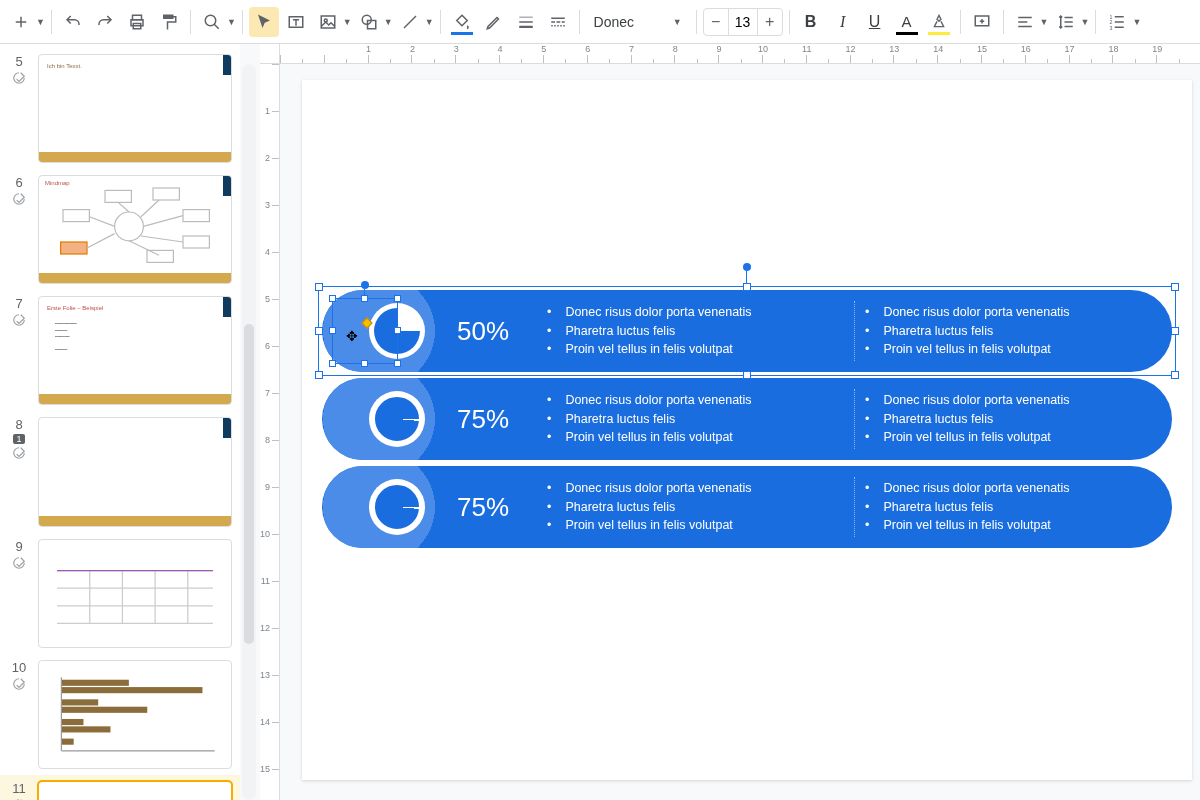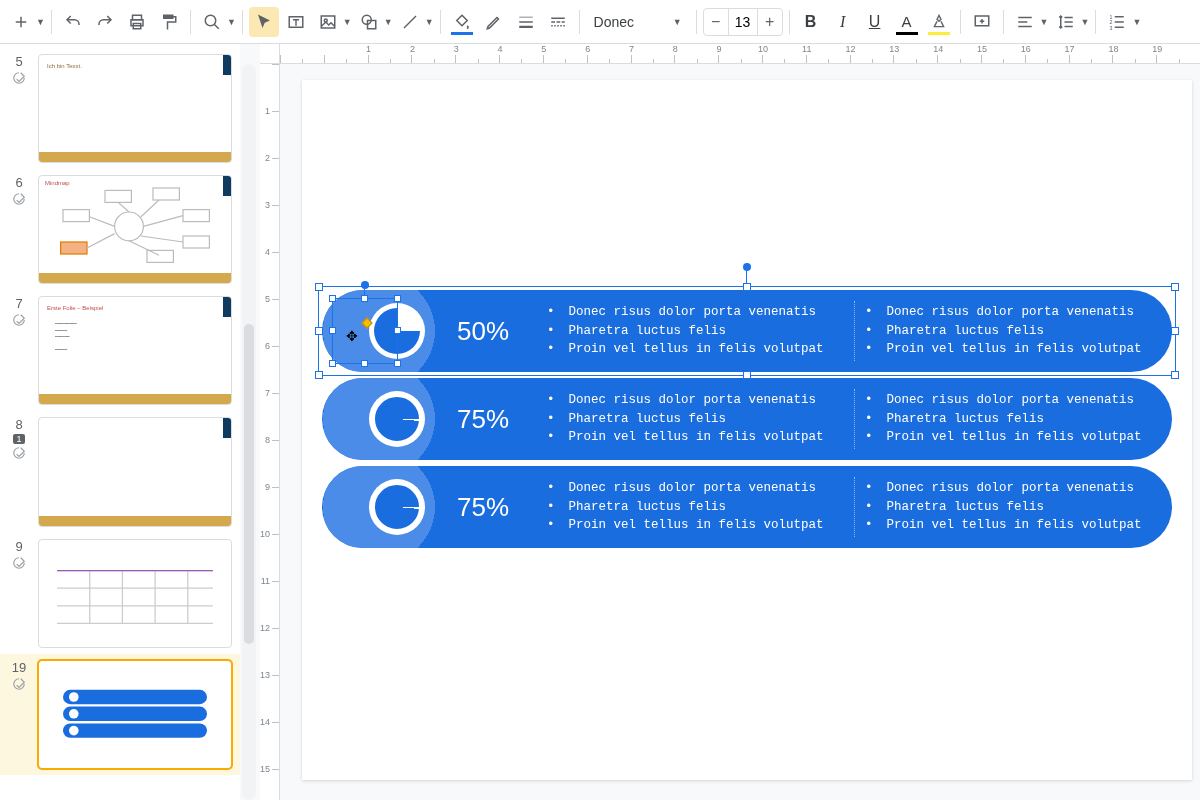--- a/index.html
+++ b/index.html
@@ -112,21 +112,21 @@
   background: #fff;
 }
 .pie .fill { position: absolute; inset: 5px; border-radius: 50%; background: #1a6dde; }
 .pie.q50-sel .fill { background: conic-gradient(#fff 0 90deg, #1a6dde 90deg 360deg); }
 .pie.q75 .fill { background: conic-gradient(#1a6dde 0 90deg, #fff 90deg 95deg, #1a6dde 95deg 360deg); border: 4px solid #fff; inset: 2px; }
 .pie.q75b .fill { background: conic-gradient(#1a6dde 0 90deg, #fff 90deg 95deg, #1a6dde 95deg 360deg); border: 4px solid #fff; inset: 2px; }
 .pct { font-size: 26px; margin-left: -15px; width: 80px; }
 .list-col { flex: 1; padding: 0 10px; }
 .list-sep { width: 1px; height: 60px; border-left: 1px dotted rgba(255,255,255,0.5); }
 .list-col ul { list-style: none; }
-.list-col li { font-size: 12.5px; line-height: 1.5; display: flex; gap: 14px; font-family: Liberation Mono, monospace; }
+.list-col li { font-size: 12.5px; line-height: 1.5; display: flex; gap: 14px; }
 .list-col li::before { content: '\2022'; }
 
 
 .selbox {
   position: absolute; top: 206px; left: 16px; width: 858px; height: 90px;
   border: 1px solid #1a73e8;
 }
 .selhandle {
   position: absolute; width: 8px; height: 8px; background: #fff;
   border: 1px solid #1a73e8;
@@ -425,23 +425,47 @@
               <line x1="8" y1="60" x2="132" y2="60"></line>
               <line x1="34" y1="18" x2="34" y2="60"></line>
               <line x1="60" y1="18" x2="60" y2="60"></line>
               <line x1="86" y1="18" x2="86" y2="60"></line>
               <line x1="112" y1="18" x2="112" y2="60"></line>
             </g>
             <line x1="8" y1="18" x2="132" y2="18" stroke="#9b59b6"></line>
           </svg>
       </div>
     </div>
+    <div class="thumb-row">
+      <div class="thumb-num-col">
+          <span class="thumb-num">10</span>
+          <svg class="thumb-icon" viewBox="0 0 24 24" fill="none" stroke="currentColor" stroke-width="2">
+            <path d="M21 12a9 9 0 11-9-9"></path>
+            <path d="M15 3l6 6-9 9-4-4"></path>
+          </svg>
+        </div>
+      <div class="thumb">
+        <svg style="position:absolute;inset:4px" viewBox="0 0 150 82">
+            <g>
+              <rect x="15" y="12" width="55" height="5" fill="#8a6d3b"></rect>
+              <rect x="15" y="18" width="115" height="5" fill="#8a6d3b"></rect>
+              <rect x="15" y="28" width="30" height="5" fill="#8a6d3b"></rect>
+              <rect x="15" y="34" width="70" height="5" fill="#8a6d3b"></rect>
+              <rect x="15" y="44" width="18" height="5" fill="#8a6d3b"></rect>
+              <rect x="15" y="50" width="40" height="5" fill="#8a6d3b"></rect>
+              <rect x="15" y="60" width="10" height="5" fill="#8a6d3b"></rect>
+              <line x1="15" y1="10" x2="15" y2="70" stroke="#999"></line>
+              <line x1="15" y1="70" x2="140" y2="70" stroke="#999"></line>
+            </g>
+          </svg>
+      </div>
+    </div>
     <div class="thumb-row sel">
       <div class="thumb-num-col">
-          <span class="thumb-num">19</span>
+          <span class="thumb-num">11</span>
           <svg class="thumb-icon" viewBox="0 0 24 24" fill="none" stroke="currentColor" stroke-width="2">
             <path d="M21 12a9 9 0 11-9-9"></path>
             <path d="M15 3l6 6-9 9-4-4"></path>
           </svg>
         </div>
       <div class="thumb sel">
         <svg style="position:absolute;inset:0" viewBox="0 0 160 90">
             <g fill="#1a6dde">
               <rect x="20" y="24" width="120" height="12" rx="6"></rect>
               <rect x="20" y="38" width="120" height="12" rx="6"></rect>

